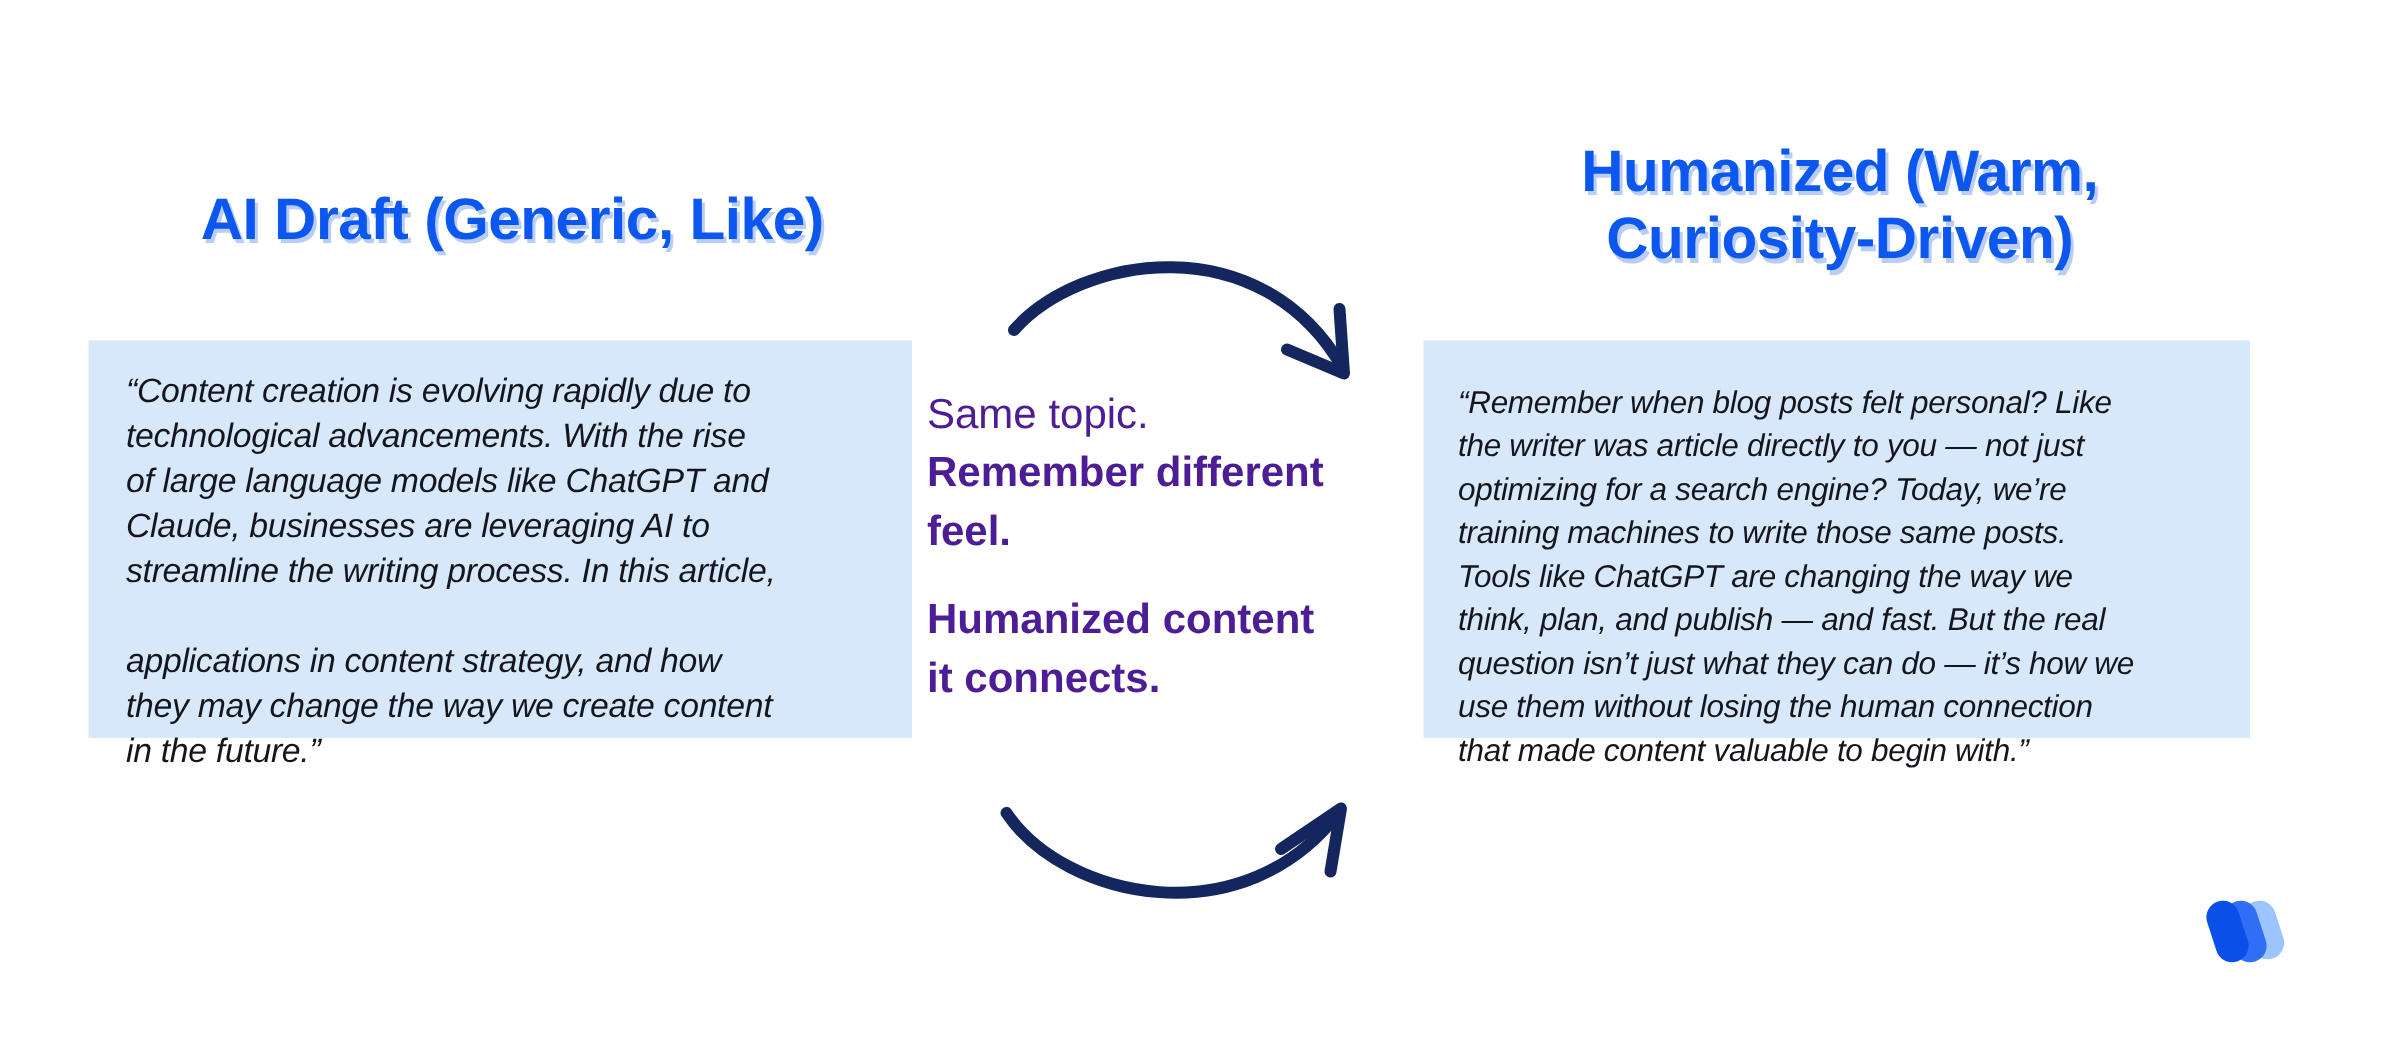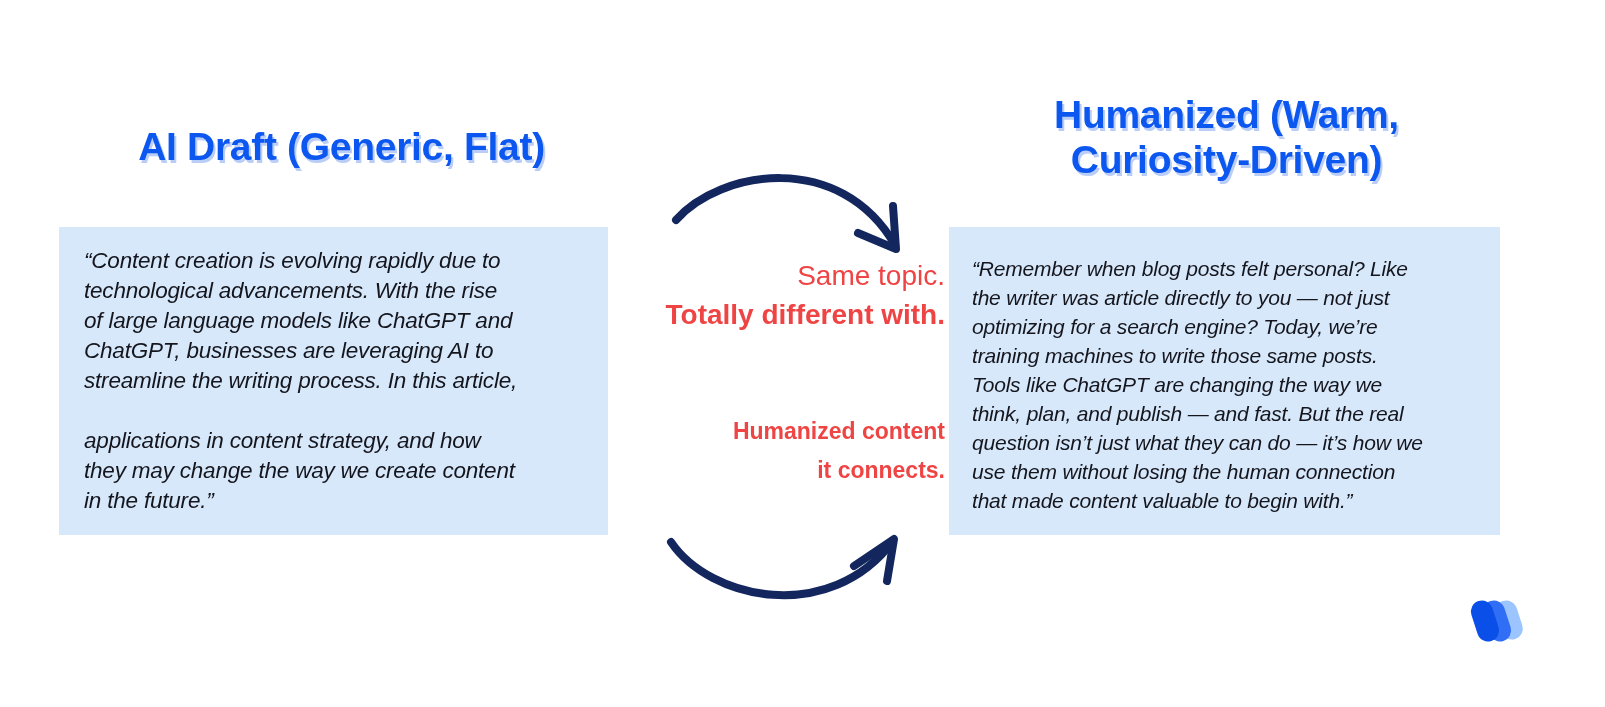--- a/index.html
+++ b/index.html
@@ -33,21 +33,21 @@
     .title-right {
       left: 949px;
       width: 555px;
       top: 92px;
     }
     .quote-box {
       position: absolute;
       background: #d7e8fb;
       box-sizing: border-box;
       top: 227px;
-      height: 308px;
+      height: 265px;
     }
     .quote-left {
       left: 59px;
       width: 549px;
       padding: 19px 20px 0 25px;
     }
     .quote-right {
       left: 949px;
       width: 551px;
       padding: 27px 18px 0 23px;
@@ -64,74 +64,74 @@
     }
     .quote-right .quote-text {
       font-size: 21px;
       line-height: 29px;
       letter-spacing: -0.2px;
     }
     .center-block {
       position: absolute;
       left: 618px;
       width: 327px;
-      text-align: right;
-      color: #ef4444;
+      text-align: left;
+      color: #4c1d95;
     }
     .center-top {
       top: 256px;
     }
     .center-top .light {
       display: block;
       font-size: 28px;
       line-height: 39px;
       font-weight: 400;
     }
     .center-top .bold {
       display: block;
       font-size: 28px;
       line-height: 39px;
       font-weight: 700;
     }
     .center-bottom {
-      top: 412px;
-      font-size: 23px;
+      top: 393px;
+      font-size: 28px;
       line-height: 39px;
       font-weight: 700;
     }
     .center-bottom span { display: block; }
     .arrow {
       position: absolute;
       left: 0;
       top: 0;
     }
     .logo {
       position: absolute;
       left: 1468px;
       top: 596px;
       width: 64px;
       height: 52px;
     }
   </style>
 </head>
 <body>
 
-<h2 class="title title-left">AI Draft (Generic, Flat)</h2>
+<h2 class="title title-left">AI Draft (Generic, Like)</h2>
 
 <h2 class="title title-right">
   <span style="display:block">Humanized (Warm,</span>
   <span style="display:block">Curiosity-Driven)</span>
 </h2>
 
 <div class="quote-box quote-left">
   <p class="quote-text">
     <span>“Content creation is evolving rapidly due to</span><br>
     <span>technological advancements. With the rise</span><br>
     <span>of large language models like ChatGPT and</span><br>
-    <span>ChatGPT, businesses are leveraging AI to</span><br>
+    <span>Claude, businesses are leveraging AI to</span><br>
     <span>streamline the writing process. In this article,</span><br>
     <br>
     <span>applications in content strategy, and how</span><br>
     <span>they may change the way we create content</span><br>
     <span>in the future.”</span>
   </p>
 </div>
 
 <div class="quote-box quote-right">
   <p class="quote-text">
@@ -152,21 +152,21 @@
   <path d="M893 206 L 896 249 L 858 233" fill="none" stroke="#13275e" stroke-width="8" stroke-linecap="round" stroke-linejoin="round"></path>
 </svg>
 
 <svg class="arrow" width="1605" height="707" style="pointer-events:none">
   <path d="M671 542 C 710 600, 830 625, 893 541" fill="none" stroke="#13275e" stroke-width="8" stroke-linecap="round"></path>
   <path d="M854 566 L 894 539 L 887 581" fill="none" stroke="#13275e" stroke-width="8" stroke-linecap="round" stroke-linejoin="round"></path>
 </svg>
 
 <div class="center-block center-top">
   <span class="light">Same topic.</span>
-  <span class="bold">Totally different with.</span>
+  <span class="bold">Remember different feel.</span>
 </div>
 
 <div class="center-block center-bottom">
   <span>Humanized content</span>
   <span>it connects.</span>
 </div>
 
 <svg class="logo" viewBox="0 0 64 52">
   <rect x="30" y="4" width="22" height="40" rx="11" fill="#9cc4ff" transform="rotate(-18 41 24)"></rect>
   <rect x="18" y="4" width="22" height="42" rx="11" fill="#2f6ef5" transform="rotate(-18 29 25)"></rect>

